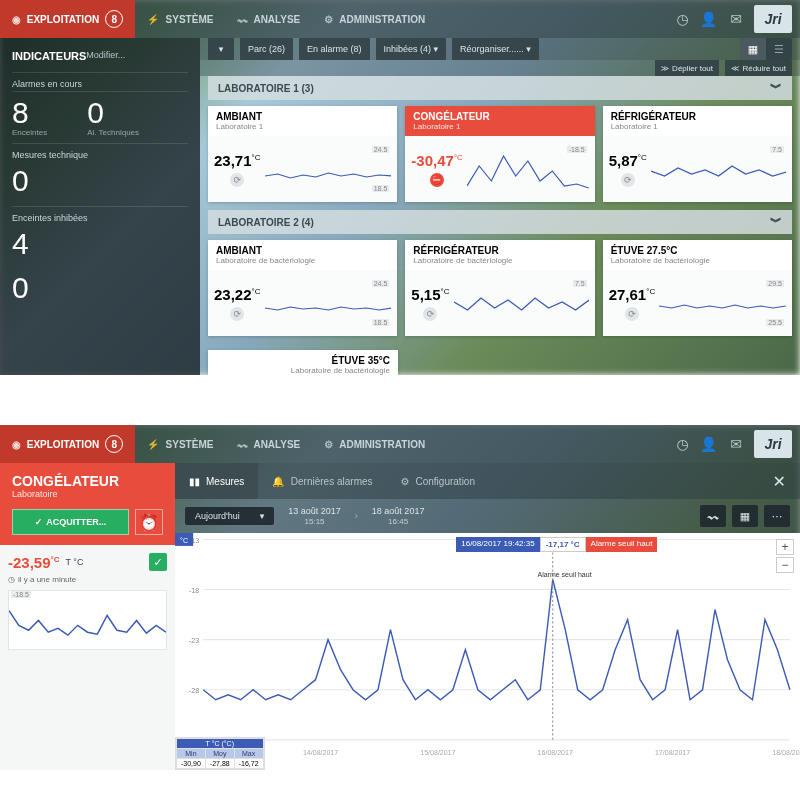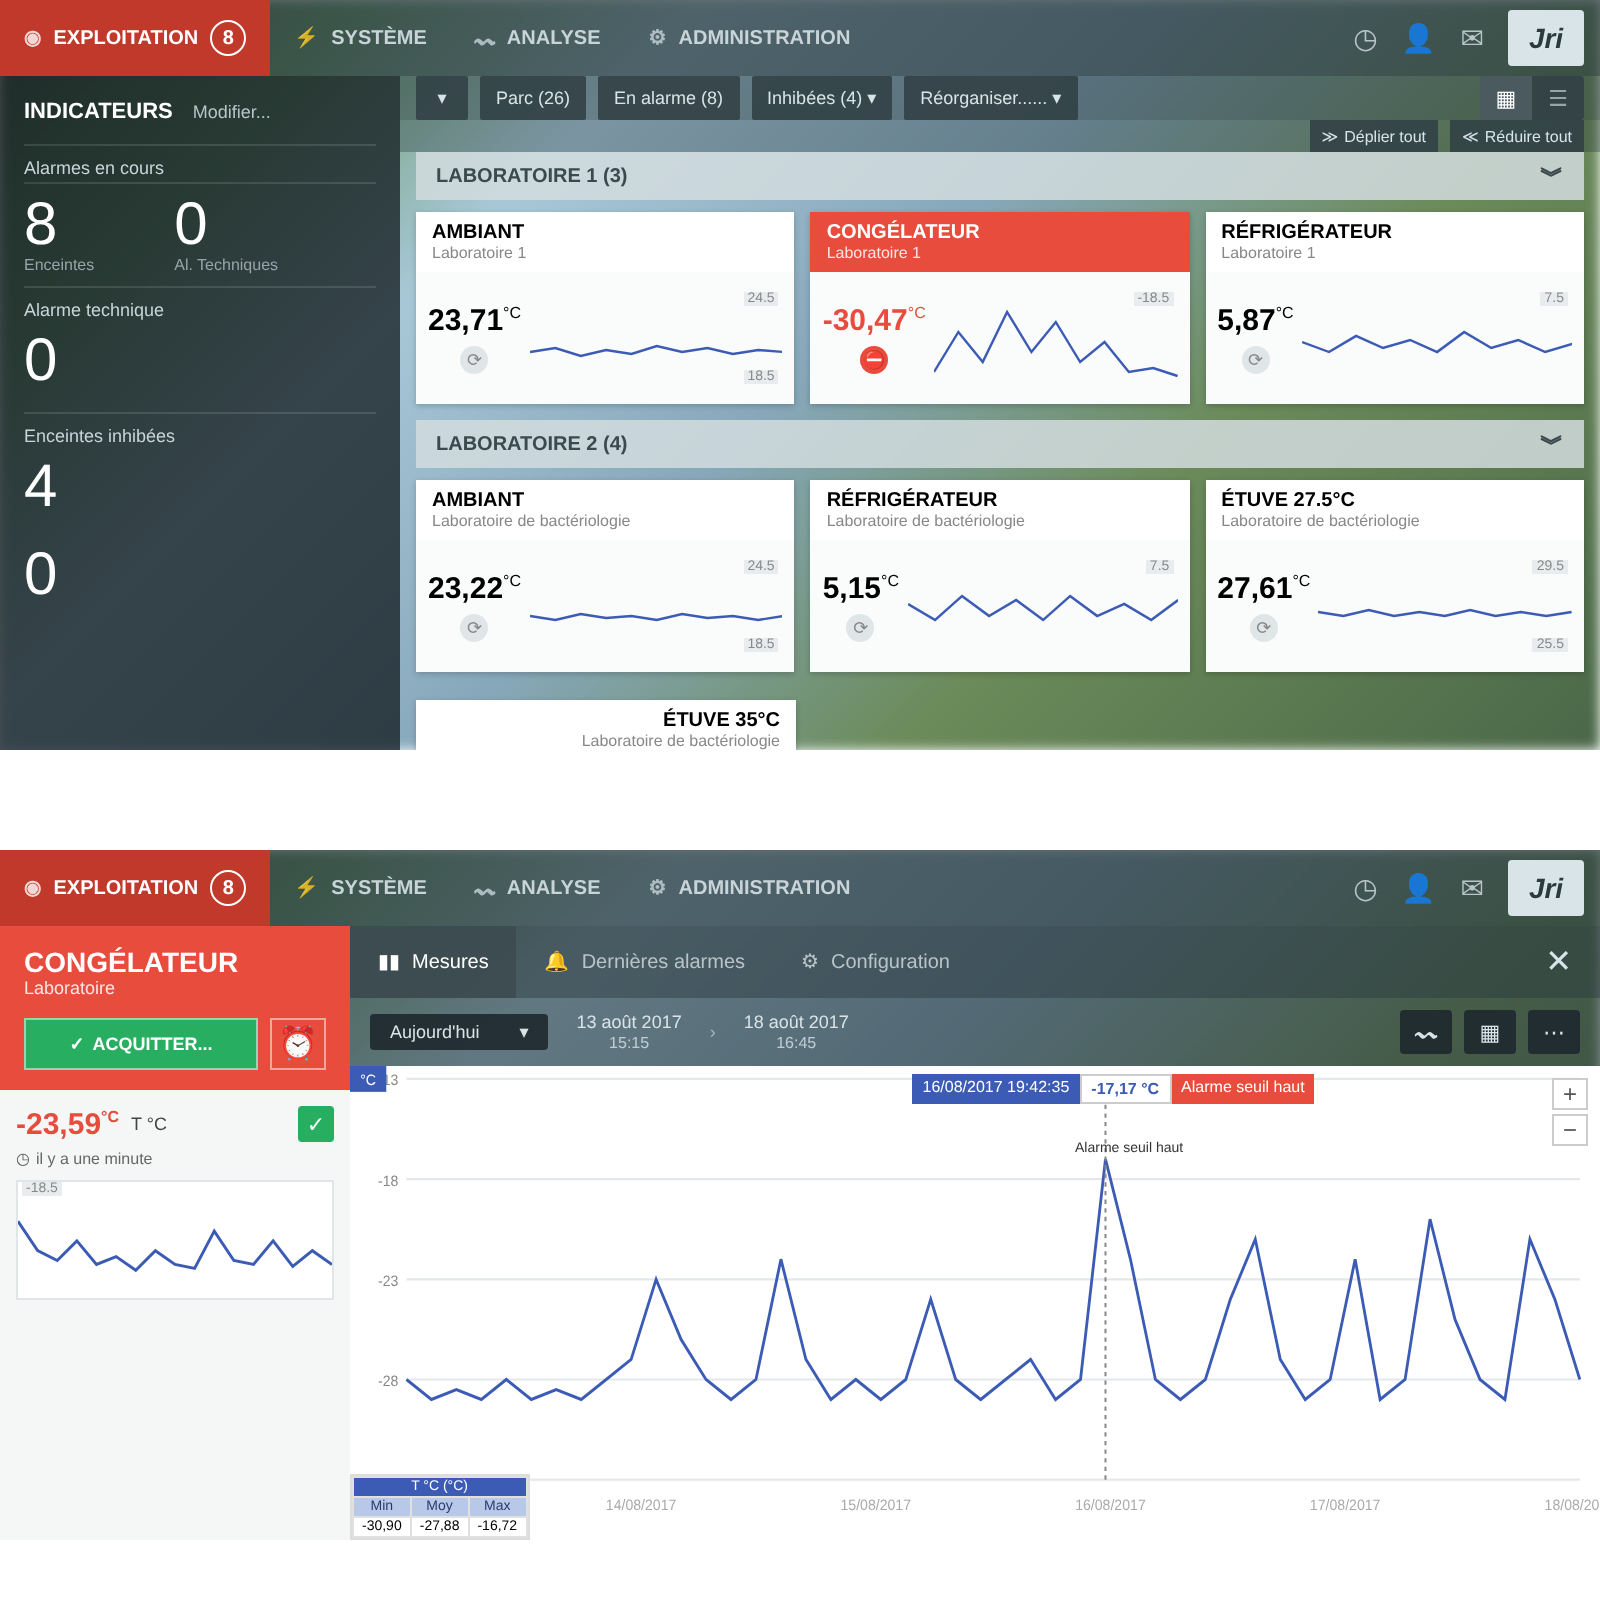--- a/index.html
+++ b/index.html
@@ -13,21 +13,21 @@
 .nav-item.active{background:#c0392b;color:#fff}
 .nav-item .ico{margin-right:6px;opacity:.8}
 .badge{display:inline-flex;align-items:center;justify-content:center;min-width:18px;height:18px;border-radius:9px;background:#e74c3c;color:#fff;font-size:10px;margin-left:6px;border:1px solid #fff}
 .nav-item.active .badge{background:#c0392b}
 .topbar-spacer{flex:1;background:rgba(40,55,60,.7)}
 .topbar-right{display:flex;align-items:center;background:rgba(40,55,60,.7);padding:0 8px;gap:12px}
 .top-ico{color:#b8c4c8;cursor:pointer;font-size:14px}
 .logo{width:38px;height:28px;background:#d8e4e8;color:#2a3a3e;font-weight:bold;font-size:14px;display:flex;align-items:center;justify-content:center;border-radius:2px;font-style:italic}
 .body1{position:relative;display:flex;height:337px;z-index:2}
 .sidebar{width:200px;background:rgba(20,30,35,.78);color:#fff;padding:8px 12px;font-size:10px}
-.side-head{display:flex;align-items:center;gap:10px;padding:4px 0 10px}
+.side-head{display:flex;align-items:flex-start;padding:4px 0 10px}
 .side-head .t{font-weight:bold;font-size:11px}
 .side-head .m{font-size:9px;color:#b8c4c8;cursor:pointer}
 .ind-row{display:flex;gap:40px;padding:6px 0;border-top:1px solid rgba(255,255,255,.12)}
 .ind-lbl{font-size:9px;color:#c8d4d8;padding:6px 0 2px;border-top:1px solid rgba(255,255,255,.12)}
 .ind-lbl:first-of-type{border-top:1px solid rgba(255,255,255,.12)}
 .ind-val{font-size:30px;font-weight:300;line-height:1}
 .ind-sub{font-size:8px;color:#98a4a8}
 .ind-block{padding:4px 0 10px}
 .main1{flex:1;display:flex;flex-direction:column}
 .filterbar{height:34px;display:flex;align-items:center;gap:6px;padding:0 8px;background:rgba(40,55,60,.5)}
@@ -142,21 +142,21 @@
     <div class="ind-row">
       <div>
             <div class="ind-val">8</div>
             <div class="ind-sub">Enceintes</div>
           </div>
       <div>
             <div class="ind-val">0</div>
             <div class="ind-sub">Al. Techniques</div>
           </div>
     </div>
-    <div class="ind-lbl">Alarme technique</div>
+    <div class="ind-lbl">Mesures technique</div>
     <div class="ind-block">
           <div class="ind-val">0</div>
         </div>
     <div class="ind-lbl">Enceintes inhibées</div>
     <div class="ind-block">
           <div class="ind-val">4</div>
         </div>
     <div class="ind-block">
           <div class="ind-val">0</div>
         </div>

